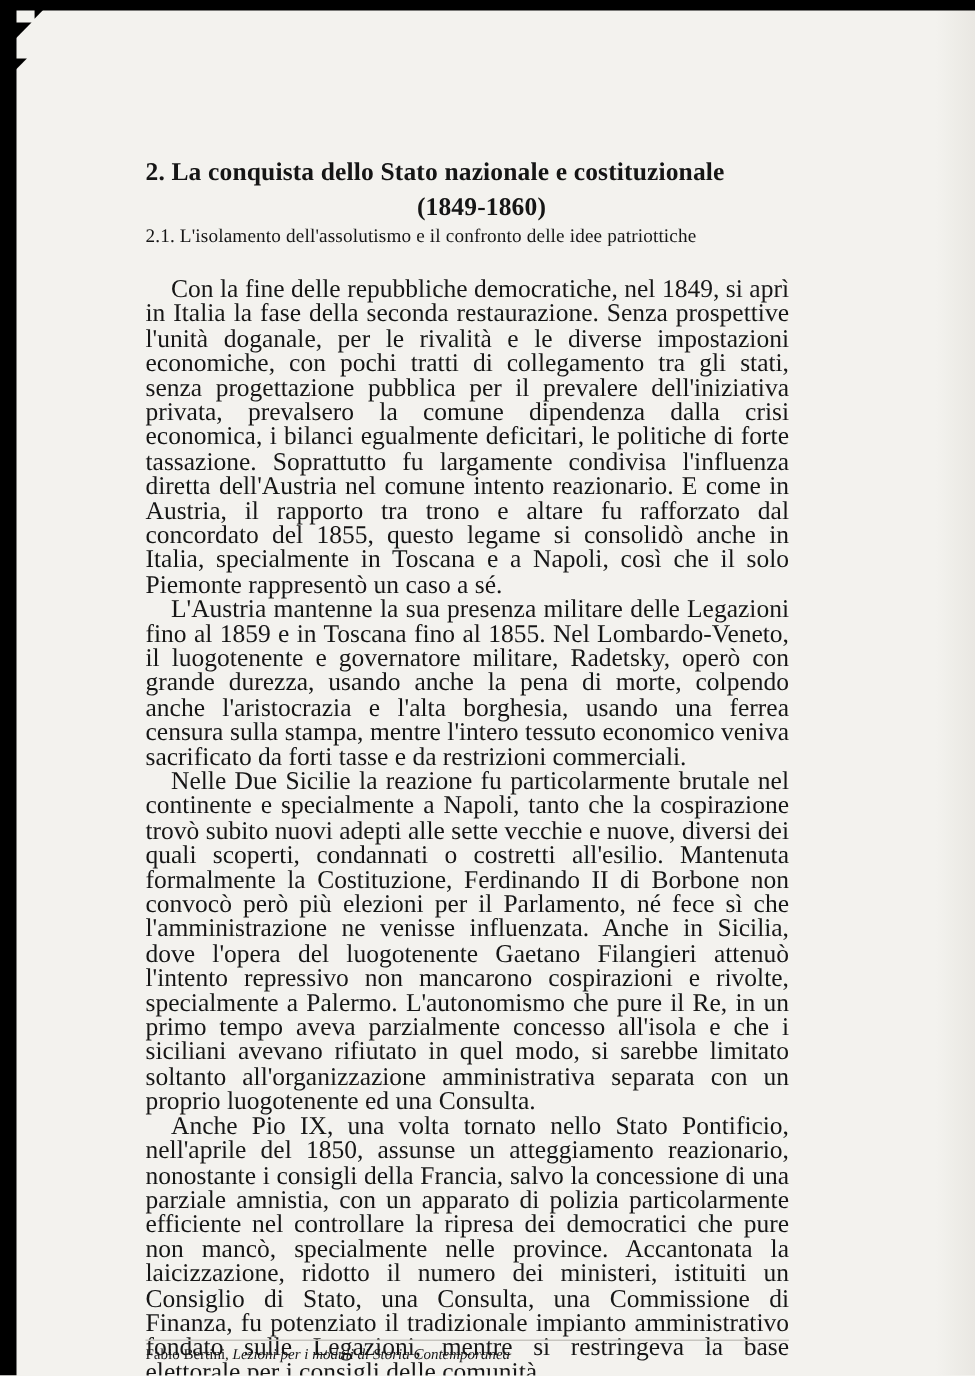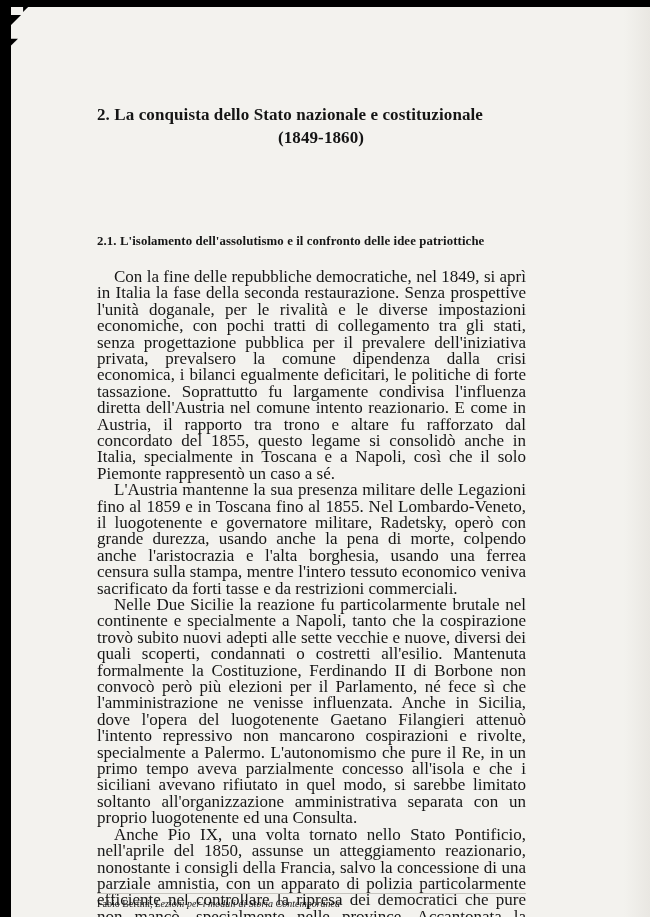--- a/index.html
+++ b/index.html
@@ -36,22 +36,21 @@
   .page {
     position: absolute; left: 0; top: 16px; width: 594px; height: 917px;
     padding: 88px 68px 0 97px;
   }
   .chapter-title {
     font-size: 17px; font-weight: bold; line-height: 1.35;
     color: #151515; letter-spacing: 0.1px;
   }
   .title-line2 { padding-left: 19px; text-align: center; }
   .section-heading {
-    margin-top: 84px;
-    font-size: 12.8px; font-weight: bold; letter-spacing: 0.1px;
+    font-size: 12.8px; font-weight: normal; letter-spacing: 0.1px;
   }
   .body-text {
     margin-top: 20px;
     font-size: 17px; line-height: 16.4px;
     text-align: justify;
     hyphens: auto; -webkit-hyphens: auto;
   }
   .body-text p { text-indent: 17px; }
   .footer {
     position: absolute; left: 97px; right: 68px; bottom: 22px;

